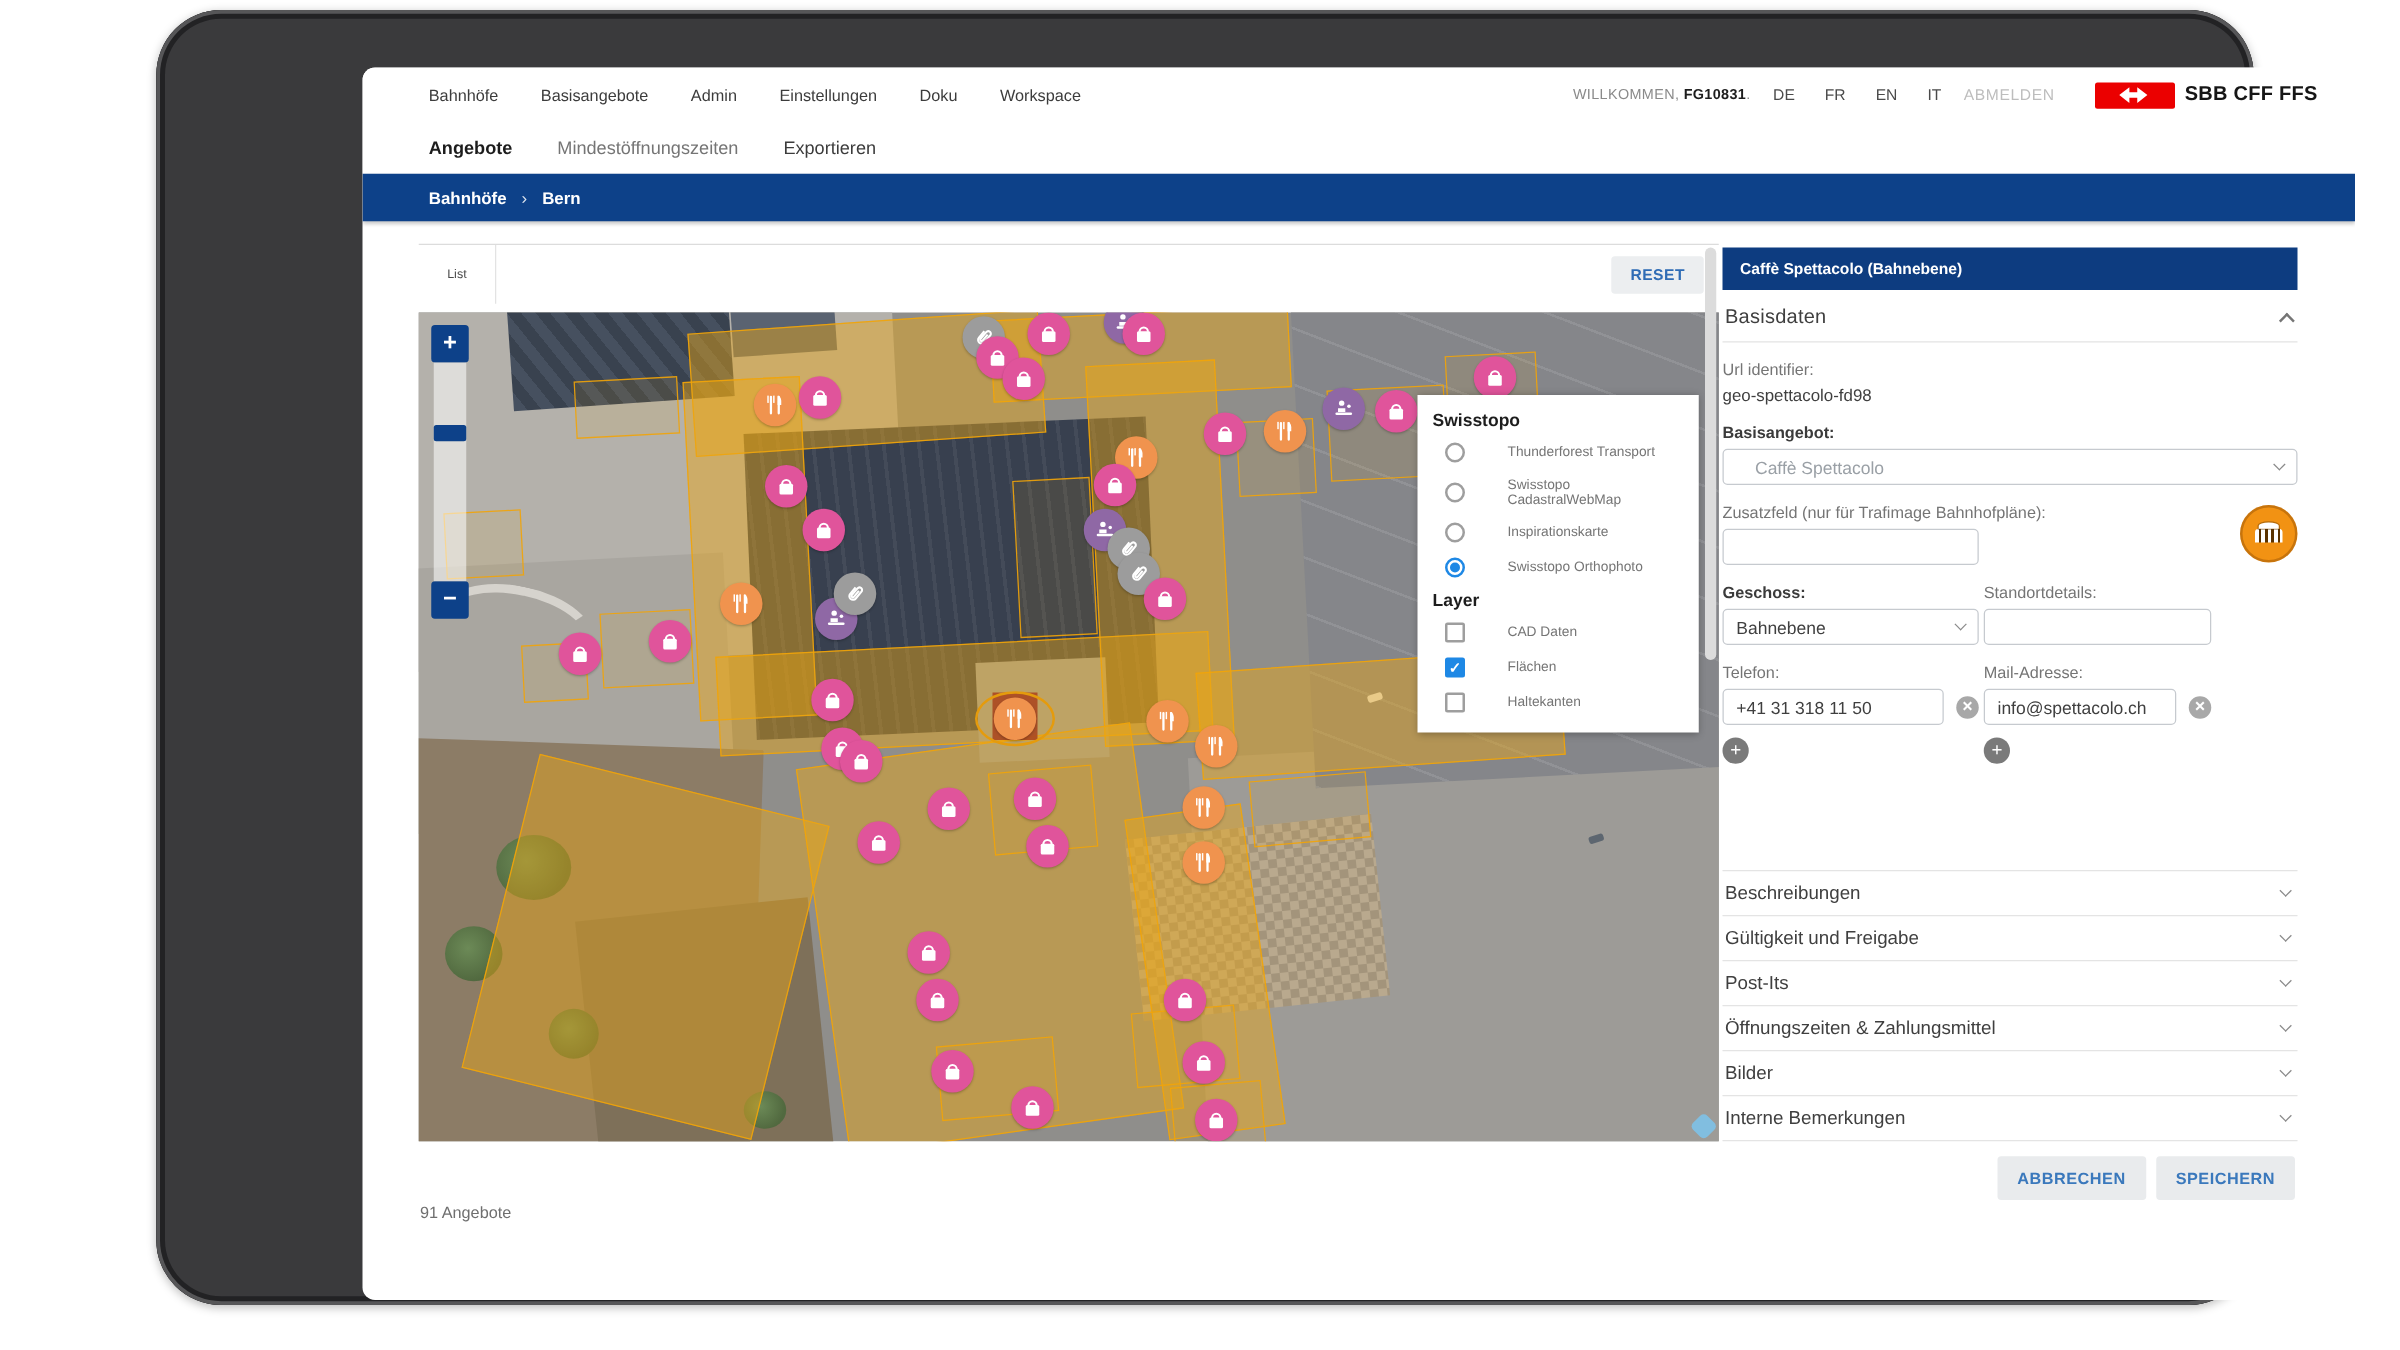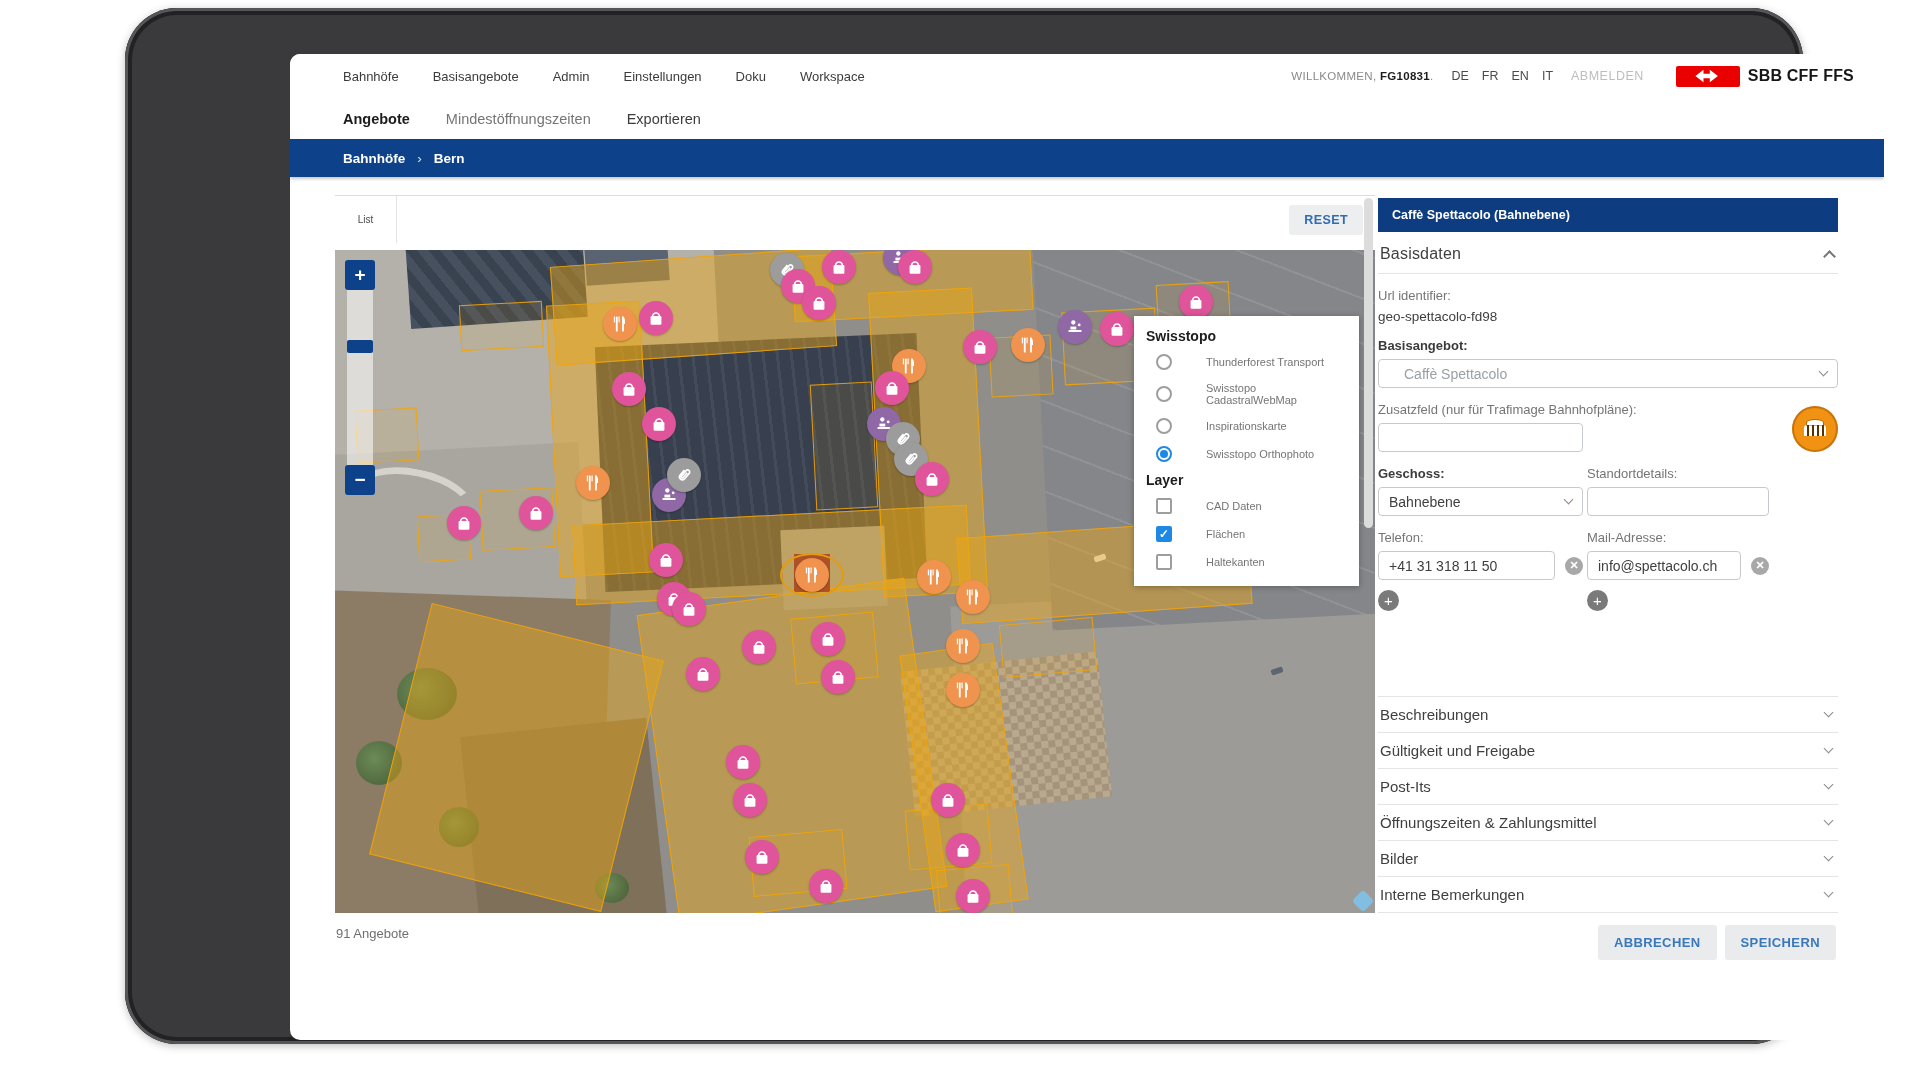--- a/index.html
+++ b/index.html
@@ -10,21 +10,21 @@
            border-radius:52px; box-shadow:inset 0 0 0 3px #565658, inset 0 0 0 7px #222224, 0 2px 8px rgba(0,0,0,.25); }
   .screen { position:absolute; left:165px; top:46px; width:1594px; height:986px; background:#fff; border-radius:10px; overflow:hidden; }
 
   
   .topbar { position:absolute; left:0; top:0; width:100%; height:44px; background:#fff; display:flex; align-items:center; padding:0 30px 0 53px; }
   .topnav-items { display:flex; gap:34px; }
   .topnav-item { font-size:13px; color:#3c3c3c; cursor:pointer; }
   .top-right { margin-left:auto; display:flex; align-items:center; gap:18px; }
   .welcome { font-size:11.5px; color:#8a8a8a; letter-spacing:.3px; }
   .welcome b { color:#1d1d1d; }
-  .langs { display:flex; gap:13px; font-size:12.5px; color:#4a4a4a; }
+  .langs { display:flex; gap:24px; font-size:12.5px; color:#4a4a4a; }
   .lang { cursor:pointer; }
   .logout { font-size:12.5px; color:#bdbdbd; letter-spacing:.5px; cursor:pointer; }
   .sbb { display:flex; align-items:center; gap:8px; margin-left:14px; }
   .sbb-flag { width:64px; height:21px; background:#eb0000; border-radius:2px; display:flex; align-items:center; justify-content:center; }
   .sbb-text { font-size:16px; font-weight:bold; color:#161616; letter-spacing:.2px; }
 
   
   .tabrow { position:absolute; left:0; top:44px; width:100%; height:41px; display:flex; align-items:center; gap:36px; padding-left:53px; background:#fff; }
   .tabrow .tab { font-size:14.5px; color:#757575; cursor:pointer; }
   .tabrow .tab.active { color:#1c1c1c; font-weight:bold; }
@@ -35,21 +35,21 @@
              box-shadow:0 2px 3px rgba(0,0,0,.22); }
   .crumb { color:#fff; font-size:13.5px; font-weight:bold; display:flex; gap:12px; align-items:center; }
   .crumb .sep { font-weight:normal; opacity:.85; }
 
   
   .map-toolbar { position:absolute; left:45px; top:141px; width:1040px; height:48px; background:#fff; border-top:1px solid #dcdcdc; display:flex; align-items:center; }
   .list-tab { width:62px; height:100%; display:flex; align-items:center; justify-content:center; font-size:10px; color:#4a4a4a; border-right:1px solid #e3e3e3; cursor:pointer; }
   .reset-btn { margin-left:auto; margin-right:12px; background:#eceef0; color:#2f6cb5; font-size:12.5px; font-weight:bold; letter-spacing:.4px;
                padding:8px 15px; border:none; border-radius:3px; cursor:pointer; }
   .map { position:absolute; left:45px; top:196px; width:1040px; height:663px; background:#8f8e8b; overflow:hidden; }
-  .map-caption { position:absolute; left:46px; top:872px; font-size:13px; color:#6f6f6f; }
+  .map-caption { position:absolute; left:46px; top:908px; font-size:13px; color:#6f6f6f; }
 
   
   .g { position:absolute; }
   .g-pav     { left:-3%; top:-4%; width:40%; height:46%; background:#b4b1ab; transform:rotate(-3deg); }
   .g-pav2    { left:-2%; top:30%; width:26%; height:32%; background:#a9a6a0; transform:rotate(-3deg); }
   .g-glass   { left:7%; top:-2%; width:17%; height:13%; background:repeating-linear-gradient(55deg,#46505f 0 9px,#39424f 9px 18px); transform:rotate(-4deg); }
   .g-glass2  { left:24%; top:-3%; width:8%; height:8%; background:#5a6371; transform:rotate(-4deg); }
   .g-bldg    { left:25.5%; top:13.5%; width:31%; height:37%; background:#38404f; transform:rotate(-2.5deg);
                background-image:repeating-linear-gradient(86deg, rgba(255,255,255,.06) 0 3px, transparent 3px 14px); }
   .g-bldg-in { left:43%; top:42%; width:10%; height:12%; background:#9aa0a8; transform:rotate(-2.5deg); }
@@ -131,21 +131,21 @@
   .two-col { display:flex; gap:4px; }
   .col-l { width:205px; } .col-r { width:182px; }
   .input-row { display:flex; align-items:center; gap:10px; }
   .clear-btn { width:18px; height:18px; border-radius:50%; background:#a8a8a8; color:#fff; font-size:11px; font-weight:bold; display:flex; align-items:center; justify-content:center; cursor:pointer; flex:0 0 18px; }
   .add-btn { width:21px; height:21px; border-radius:50%; background:#7a7a7a; color:#fff; font-size:15px; display:flex; align-items:center; justify-content:center; cursor:pointer; margin-top:10px; }
   .brand-badge { width:46px; height:46px; border-radius:50%; background:#f29213; box-shadow:inset 0 0 0 2px rgba(120,60,0,.35); position:relative; flex:0 0 46px; }
   .brand-badge::before { content:""; position:absolute; left:12px; top:19px; width:22px; height:11px; border-radius:3px 3px 0 0;
         background:repeating-linear-gradient(90deg,#fff 0 3px,#5a3200 3px 5px); }
   .brand-badge::after { content:""; position:absolute; left:15px; top:14px; width:16px; height:5px; border-radius:50% 50% 0 0;
         background:#fff; box-shadow:0 0 0 1px rgba(90,50,0,.4); }
-  .zusatz-row { display:flex; align-items:flex-end; justify-content:space-between; }
+  .zusatz-row { display:flex; align-items:flex-start; justify-content:space-between; }
 
   .accordions { margin-top:auto; }
   .acc-row { display:flex; align-items:center; justify-content:space-between; padding:9px 6px 9px 2px; border-top:1px solid #e4e4e4; cursor:pointer; }
   .acc-row:last-of-type { border-bottom:1px solid #e4e4e4; }
   .acc-label { font-size:15px; color:#3f3f3f; }
   .panel-actions { display:flex; justify-content:flex-end; gap:8px; padding:12px 2px 0; }
   .pbtn { background:#e9ebed; border:none; border-radius:3px; color:#3a78bc; font-size:13px; font-weight:bold; letter-spacing:.4px;
           padding:10px 16px; cursor:pointer; font-family:"Liberation Sans", sans-serif; }
 </style>
 </head>

